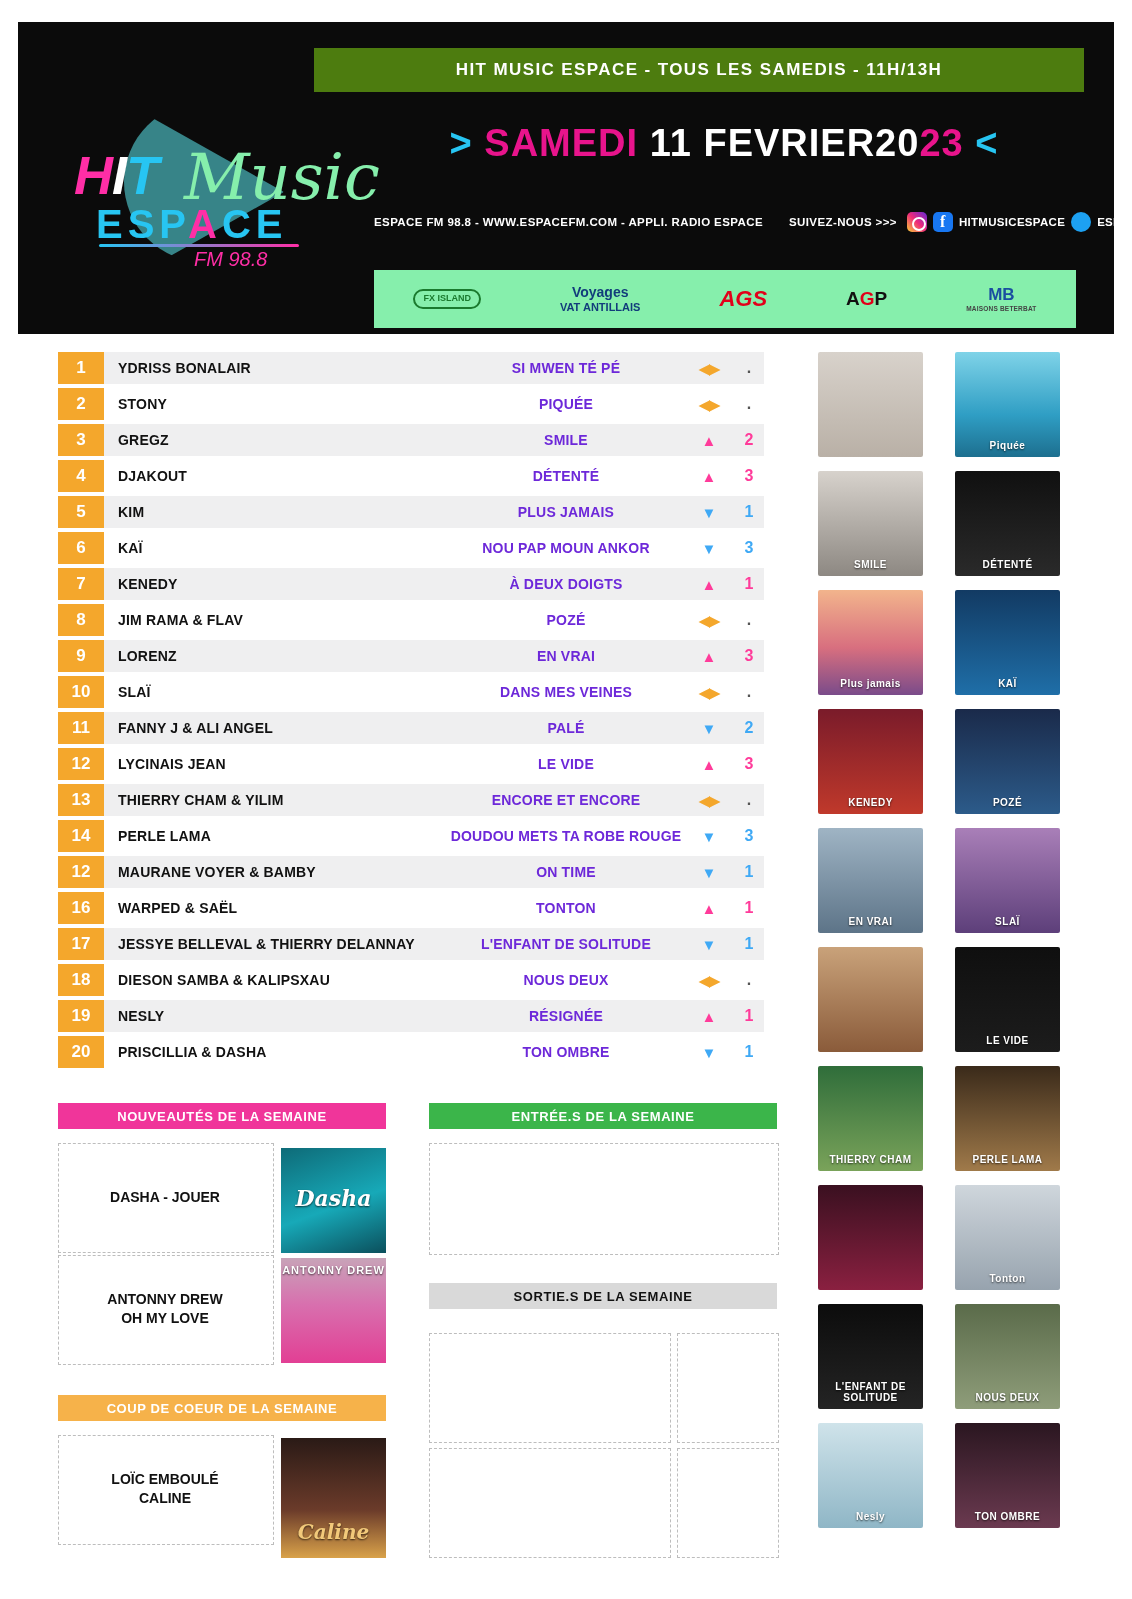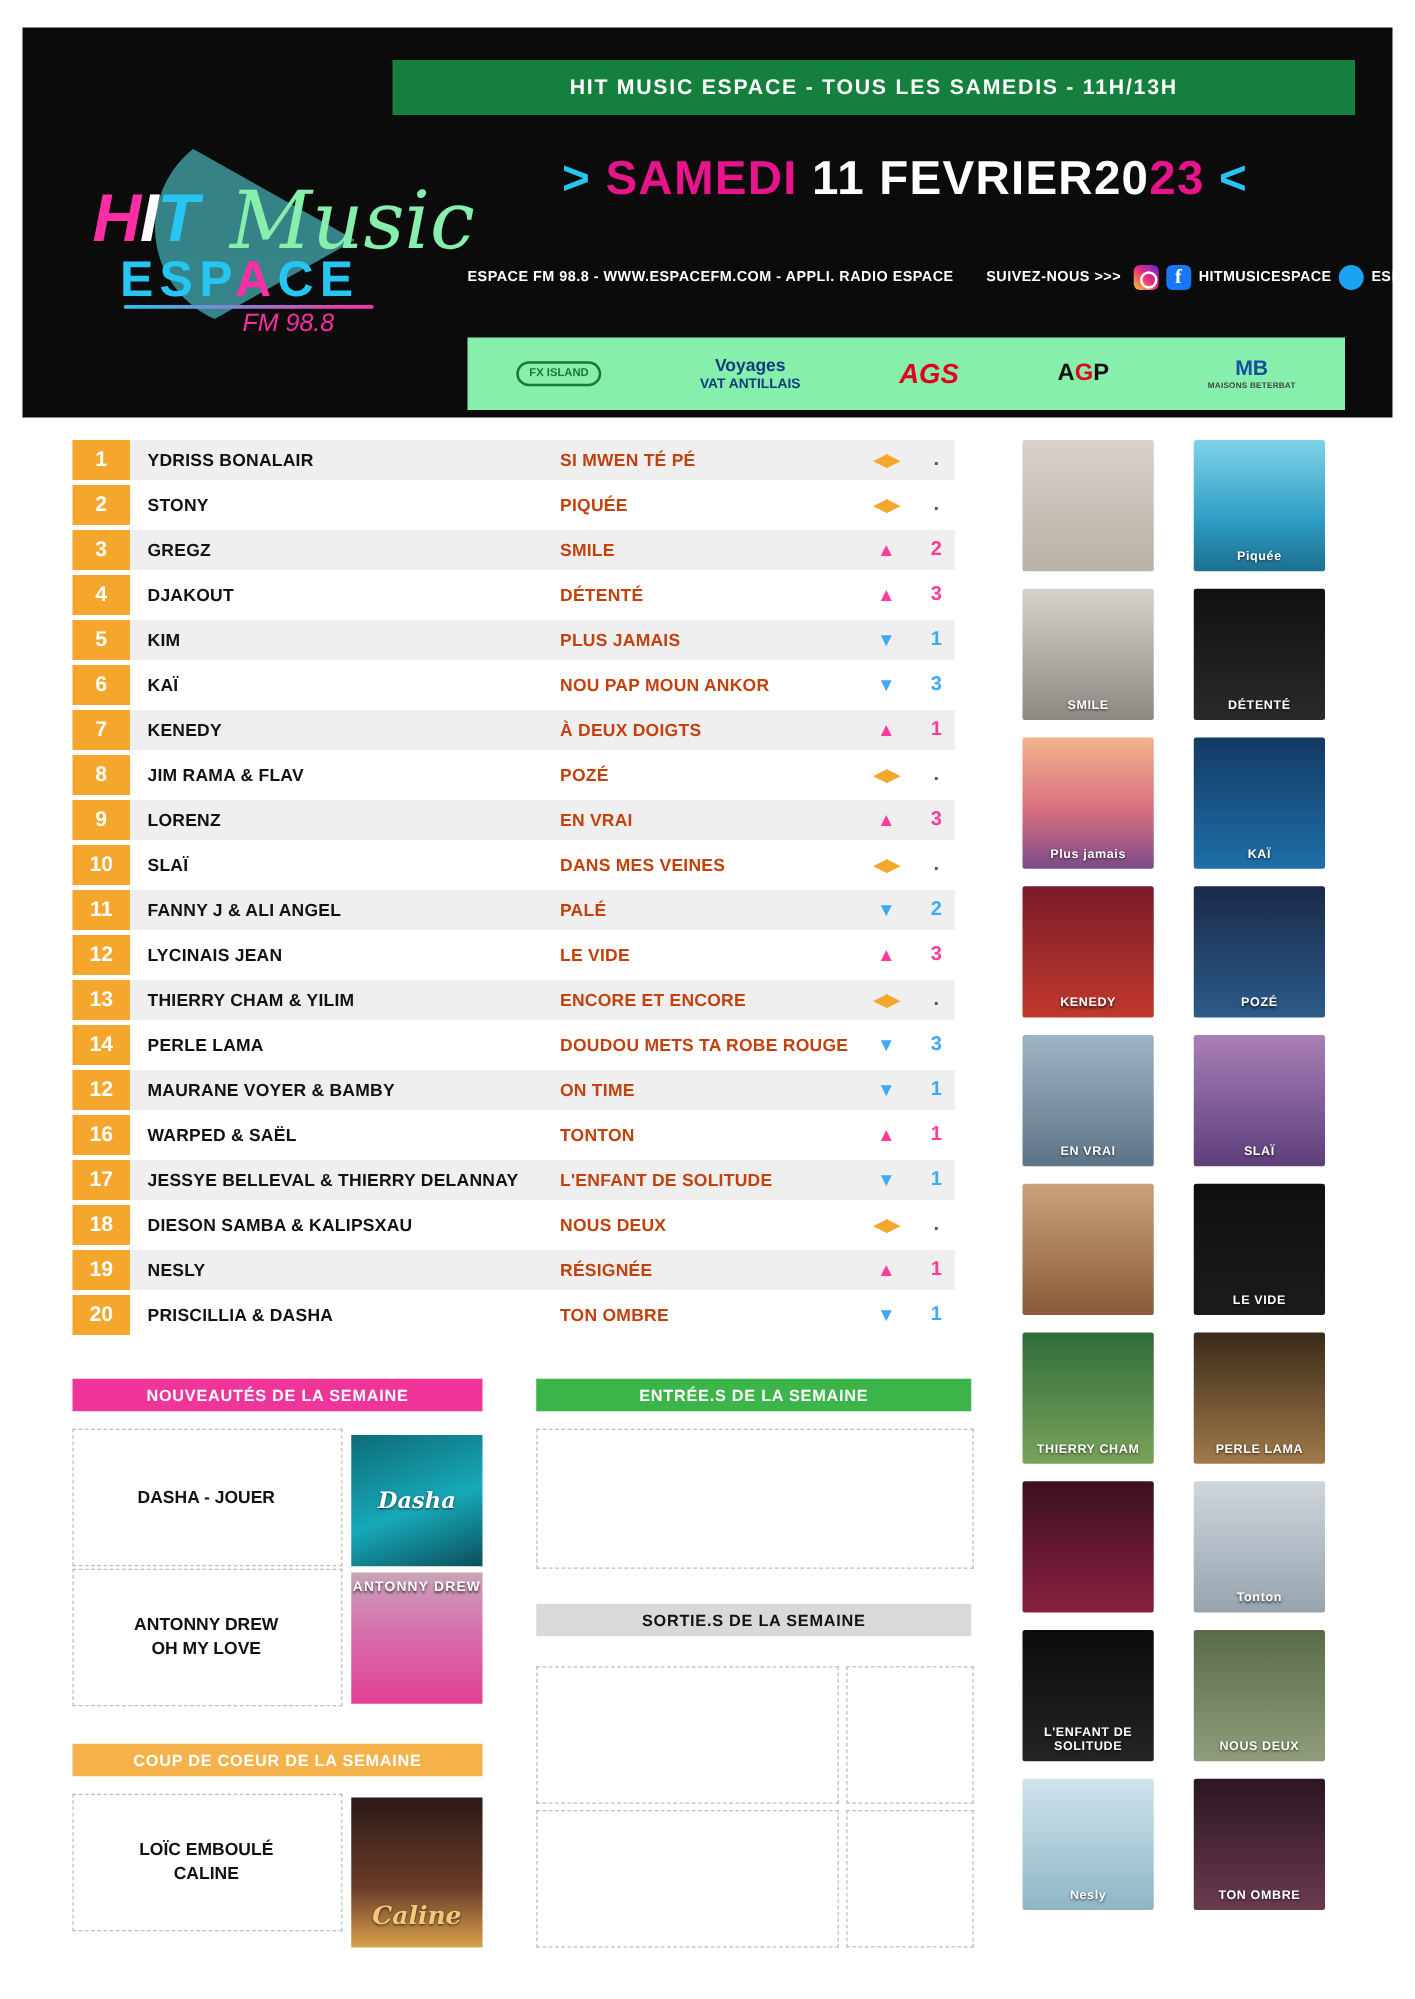--- a/index.html
+++ b/index.html
@@ -98,21 +98,21 @@
     border-radius: 2px;
   }
 
   
   .top-strip {
     position: absolute;
     left: 296px;
     top: 26px;
     width: 770px;
     height: 44px;
-    background: #15803d;
+    background: #4d7c0f;
     display: flex;
     align-items: center;
     justify-content: center;
   }
   .top-strip span {
     color: #ffffff;
     font-size: 17px;
     font-weight: bold;
     letter-spacing: 1.4px;
   }
@@ -224,24 +224,25 @@
     font-weight: bold;
     color: #111;
     letter-spacing: .2px;
     white-space: nowrap;
     overflow: hidden;
   }
   .title {
     flex: 1;
     font-size: 14px;
     font-weight: bold;
-    color: #c2410c;
+    color: #6d28d9;
     letter-spacing: .2px;
     white-space: nowrap;
     overflow: hidden;
+    text-align: center;
   }
   .trend {
     width: 50px;
     text-align: center;
     font-size: 15px;
     line-height: 1;
   }
   .trend.up { color: #ff3b9a; }
   .trend.down { color: #3fa9f5; }
   .trend.eq { color: #f4a72c; letter-spacing: -1px; }
@@ -579,21 +580,21 @@
     </div>
     <div class="cover" style="background: linear-gradient(rgb(42, 22, 32), rgb(107, 58, 80));">
       <span class="cap">TON OMBRE</span>
     </div>
   </div>
 
 <div class="panel-head" style="left:58px; top:1103px; width:328px; background:#f0359a;">NOUVEAUTÉS DE LA SEMAINE</div>
 <div class="dash-box" style="left:58px; top:1143px; width:214px; height:108px;"></div>
 <div class="cell-label" style="left:58px; top:1143px; width:214px; height:108px;">DASHA - JOUER</div>
 <div class="mini-cover" style="left:281px; top:1148px; background:linear-gradient(160deg,#0e6b78,#17a9b8 55%,#0b4f5c);">
-  <span class="cap" style="bottom:42px; font-family:'DejaVu Serif',serif; font-style:italic; font-size:18px;">Dasha</span>
+  <span class="cap" style="bottom:42px; font-family:'DejaVu Serif',serif; font-style:italic; font-size:22px;">Dasha</span>
 </div>
 <div class="dash-box" style="left:58px; top:1255px; width:214px; height:108px;"></div>
 <div class="cell-label" style="left:58px; top:1255px; width:214px; height:108px; white-space:pre-line;">ANTONNY DREW
 OH MY LOVE</div>
 <div class="mini-cover" style="left:281px; top:1258px; background:linear-gradient(180deg,#c8a3b8,#d86fae 45%,#e23f94);">
   <span class="cap" style="bottom:auto; top:6px; font-size:11px; letter-spacing:1px;">ANTONNY DREW</span>
 </div>
 
 <div class="panel-head" style="left:58px; top:1395px; width:328px; background:#f6b24a;">COUP DE COEUR DE LA SEMAINE</div>
 <div class="dash-box" style="left:58px; top:1435px; width:214px; height:108px;"></div>

